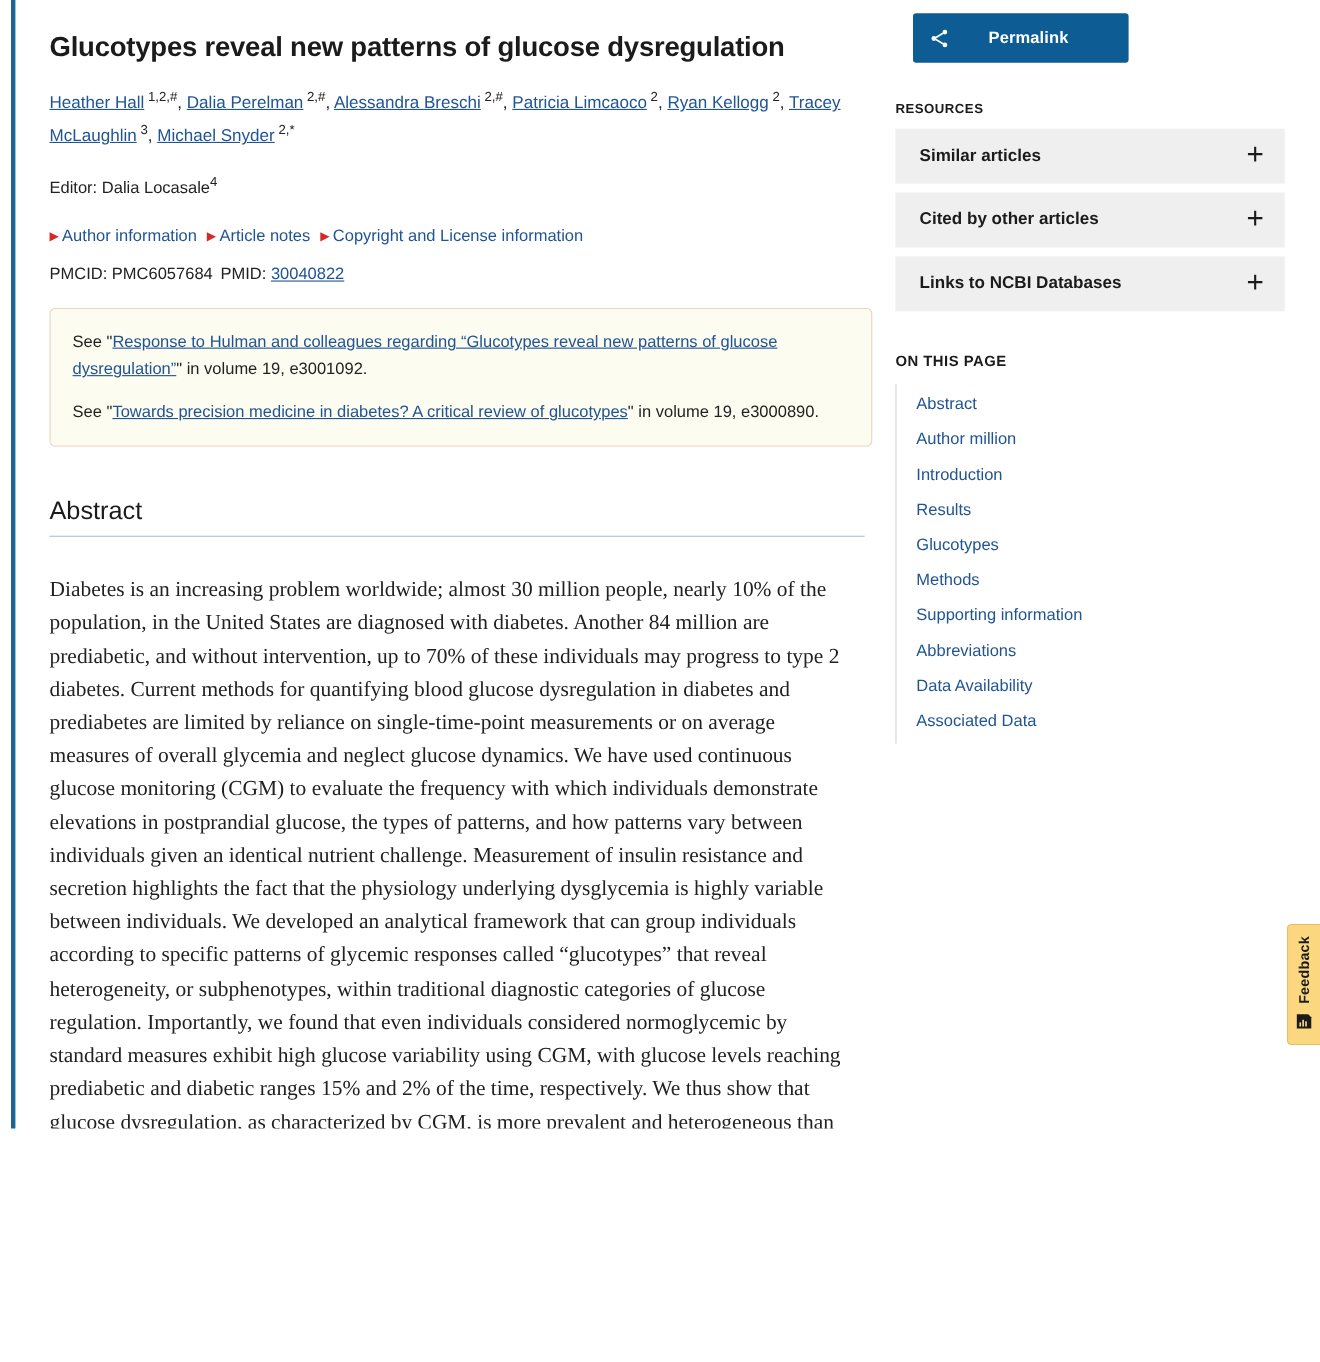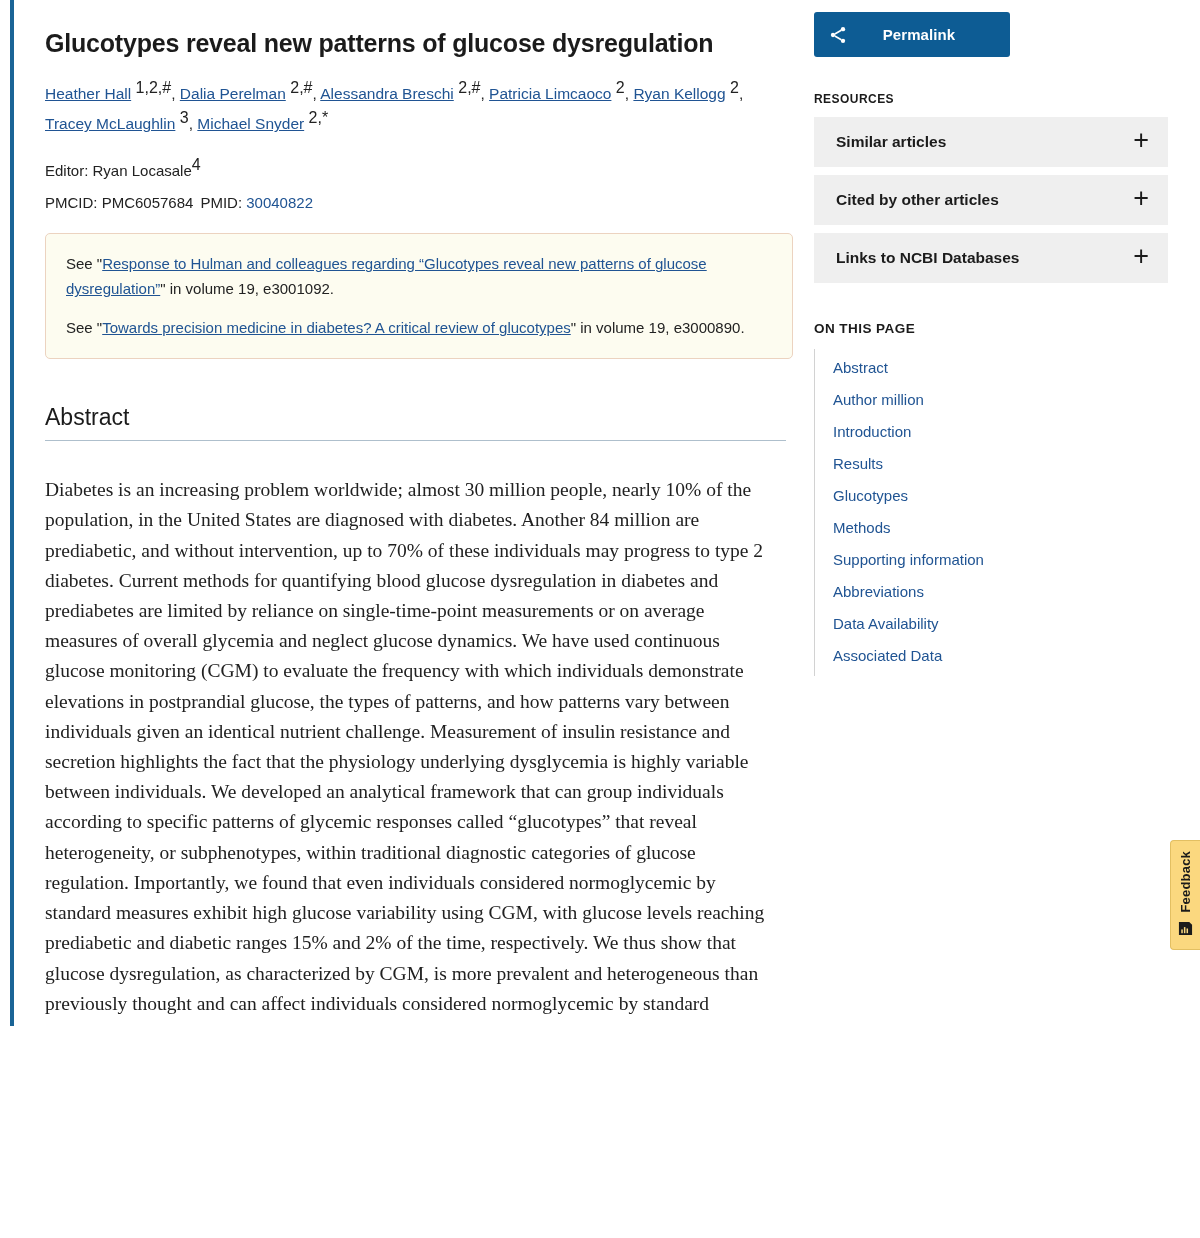--- a/index.html
+++ b/index.html
@@ -48,21 +48,21 @@
     font-size: 15.5px;
     line-height: 30px;
     color: #222;
   }
   .authors-line a, .author-link {
     color: #205493;
     text-decoration: underline;
     cursor: pointer;
   }
   .authors-line sup, .editor-line sup {
-    font-size: 16px;
+    font-size: 12px;
     vertical-align: super;
     line-height: 0;
     text-decoration: none;
     display: inline;
   }
   .sep { color: #222; }
 
   .editor-line {
     margin-top: 23px;
     font-size: 15px;
@@ -88,20 +88,21 @@
     transform: translateY(-1px);
   }
 
   .ids-line {
     margin-top: 15px;
     font-size: 15px;
     color: #222;
   }
   .ids-line .pmid-link {
     color: #205493;
+    text-decoration: underline;
     cursor: pointer;
   }
   .ids-gap { display: inline-block; width: 7px; }
 
   
   .notice-box {
     margin-top: 22px;
     background: #fdfcf0;
     border: 1px solid #ecd3c0;
     border-radius: 5px;
@@ -151,20 +152,21 @@
     width: 196px;
     height: 45px;
     background: #0d5c94;
     color: #ffffff;
     border: none;
     border-radius: 3px;
     display: flex;
     align-items: center;
     cursor: pointer;
     padding: 0 14px;
+    margin-left: 16px;
   }
   .permalink-btn .share-ico {
     width: 20px; height: 20px;
     flex: 0 0 20px;
     display: block;
   }
   .permalink-btn .plabel {
     flex: 1;
     text-align: center;
     font-size: 15px;
@@ -269,23 +271,24 @@
 
   <div id="left-rail"></div>
 
   <div id="article-col">
 
     <h1 class="article-title">Glucotypes reveal new patterns of glucose dysregulation</h1>
 
     <div class="authors-line" id="authors-line"><span class="author-link">Heather Hall</span><sup> 1,2,#</sup><span class="sep">, </span><span class="author-link">Dalia Perelman</span><sup> 2,#</sup><span class="sep">, </span><span class="author-link">Alessandra Breschi</span><sup> 2,#</sup><span class="sep">, </span><span class="author-link">Patricia Limcaoco</span><sup> 2</sup><span class="sep">, </span><span class="author-link">Ryan Kellogg</span><sup> 2</sup><span class="sep">, </span><span class="author-link">Tracey McLaughlin</span><sup> 3</sup><span class="sep">, </span><span class="author-link">Michael Snyder</span><sup> 2,*</sup></div>
 
     <div class="editor-line">
-      <span>Editor: </span><span>Ryan Locasale</span><sup>4</sup>
+      <span>Editor: </span><span>Dalia Locasale</span><sup>4</sup>
     </div>
 
+    <div class="meta-links" id="meta-links"><span class="mlink"><span class="tri">▶</span><span>Author information</span></span><span class="mlink"><span class="tri">▶</span><span>Article notes</span></span><span class="mlink"><span class="tri">▶</span><span>Copyright and License information</span></span></div>
 
     <div class="ids-line">
       <span>PMCID:</span>
       <span>PMC6057684</span><span class="ids-gap"></span><span>PMID:</span>
       <span class="pmid-link">30040822</span>
     </div>
 
     <div class="notice-box">
       <div class="notice-line">
         <span>See "</span><a>Response to Hulman and colleagues regarding “Glucotypes reveal new patterns of glucose dysregulation”</a><span>" in volume 19, e3001092.</span>

